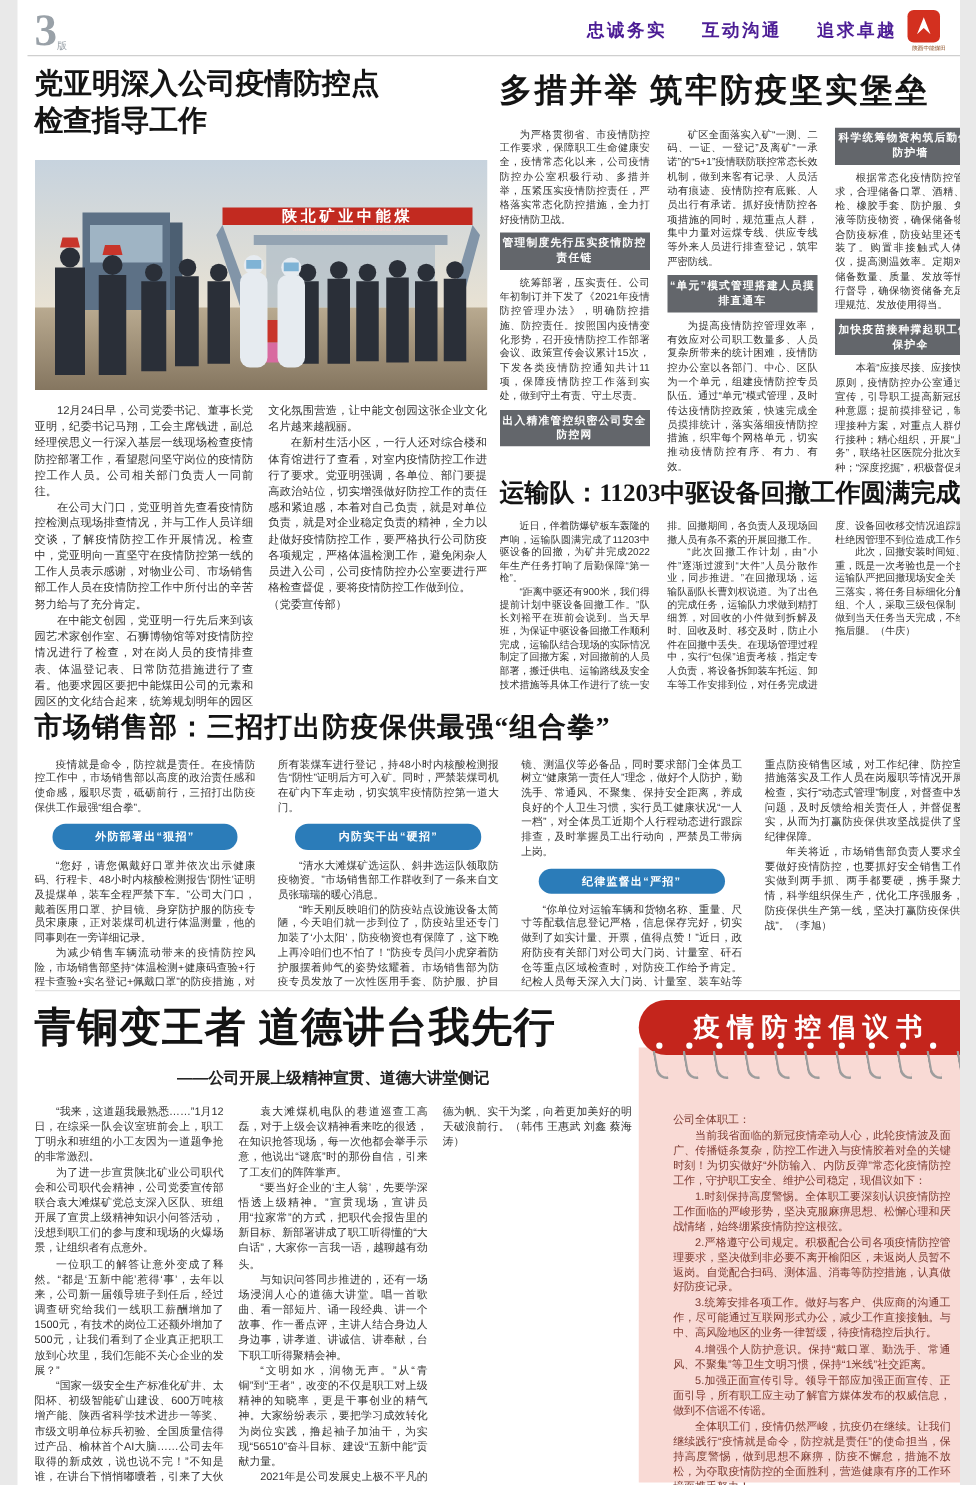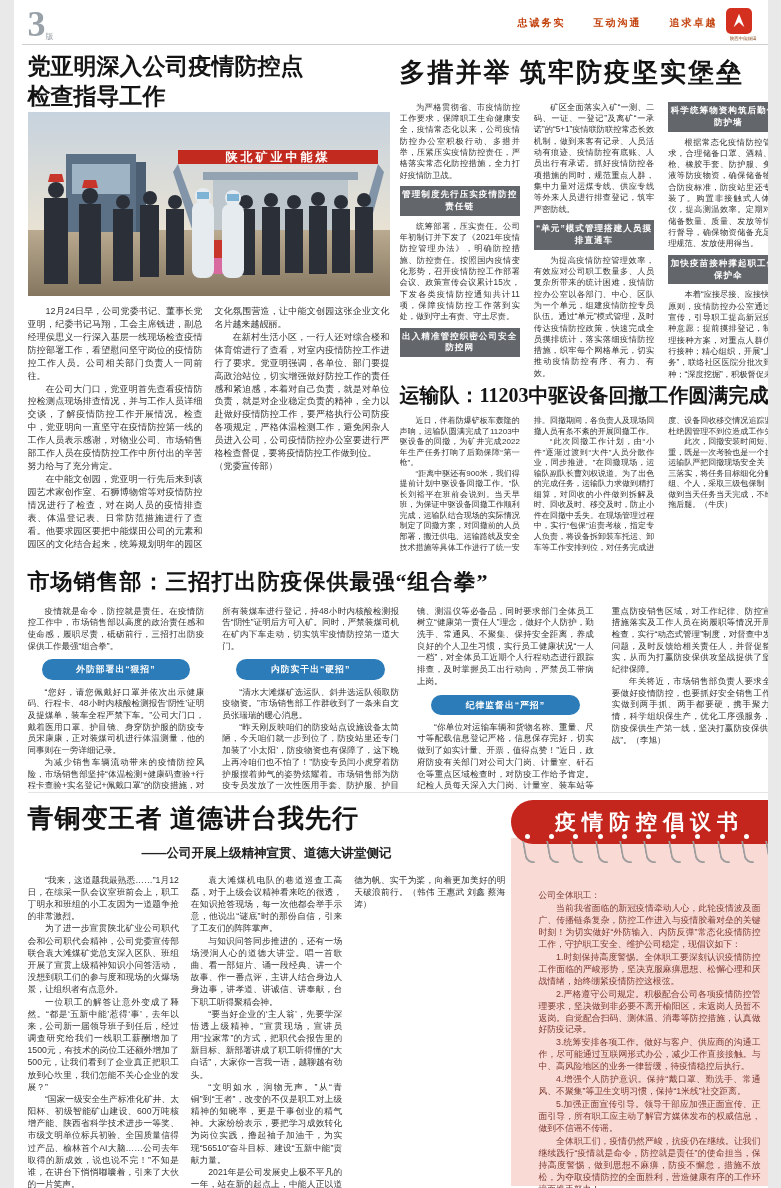--- a/index.html
+++ b/index.html
@@ -3,21 +3,21 @@
 <meta charset="utf-8">
 <style>
   html,body{margin:0;padding:0;}
   body{background:#e9e9e9;font-family:"Liberation Sans",sans-serif;}
   .page{position:relative;width:754px;height:1188px;background:#ffffff;overflow:hidden;margin:0 auto;color:#2b2b2b;}
   .abs{position:absolute;}
   .rule{position:absolute;height:1px;background:#d7d7d7;}
   
   .pgnum{font-size:36px;font-weight:900;color:#99a1a8;line-height:1;font-family:"Liberation Serif",serif;}
   .pglabel{font-size:8px;color:#99a1a8;vertical-align:bottom;}
-  .slogan{display:flex;gap:28px;font-size:10px;font-weight:900;color:#c2410c;letter-spacing:2px;}
+  .slogan{display:flex;gap:28px;font-size:14px;font-weight:900;color:#4c1d95;letter-spacing:2px;}
   .logo-box{width:26px;height:26px;background:#d3301f;border-radius:5px;display:flex;align-items:center;justify-content:center;}
   .logo-cap{display:block;font-size:6px;color:#8a4a1e;text-align:center;transform:scale(.75);white-space:nowrap;}
   
   .headline{font-family:"Liberation Serif",serif;font-weight:900;color:#141414;line-height:1.3;}
   
   .flow{column-fill:auto;text-align:justify;overflow:hidden;color:#333;}
   .flow p{margin:0;text-indent:2em;}
   .byline{text-align:left;text-indent:0 !important;padding-right:6px;}
   .subbar{display:block;background:#63666b;color:#fff;font-size:8.6px;font-weight:bold;text-align:center;padding:3px 0;margin:5px 0;letter-spacing:1px;break-inside:avoid;}
   .pill{display:block;width:84%;margin:7px auto;background:#2b7cb9;color:#fff;border-radius:11px;font-size:8.8px;font-weight:bold;text-align:center;padding:4px 0;letter-spacing:1px;break-inside:avoid;}
@@ -54,21 +54,21 @@
     </div>
     <span class="logo-cap">陕西中能煤田</span>
   </div>
   <div class="rule" style="left:8px;top:44px;width:765px;background:#cfcfcf;"></div>
 
   <div class="abs" style="left:14px;top:52px;width:362px;">
     <div class="headline" style="font-size:23px;">
       <div>党亚明深入公司疫情防控点</div>
       <div>检查指导工作</div>
     </div>
-    <div style="margin-top:0;">
+    <div style="margin-top:16px;">
       <svg width="362" height="184" viewBox="0 0 362 184">
         <defs>
           <linearGradient id="sky" x1="0" y1="0" x2="0" y2="1">
             <stop offset="0" stop-color="#c7d3de"></stop>
               <stop offset="1" stop-color="#e9e2d3"></stop>
           </linearGradient>
           <linearGradient id="gnd" x1="0" y1="0" x2="0" y2="1">
             <stop offset="0" stop-color="#b9aa90"></stop>
               <stop offset="1" stop-color="#857660"></stop>
           </linearGradient>
@@ -177,30 +177,30 @@
       <p>“清水大滩煤矿选运队、斜井选运队领取防疫物资。”市场销售部工作群收到了一条来自文员张瑞瑞的暖心消息。</p>
       <p>“昨天刚反映咱们的防疫站点设施设备太简陋，今天咱们就一步到位了，防疫站里还专门加装了‘小太阳’，防疫物资也有保障了，这下晚上再冷咱们也不怕了！”防疫专员闫小虎穿着防护服摆着帅气的姿势炫耀着。市场销售部为防疫专员发放了一次性医用手套、防护服、护目镜、测温仪等必备品，同时要求部门全体员工树立“健康第一责任人”理念，做好个人防护，勤洗手、常通风、不聚集、保持安全距离，养成良好的个人卫生习惯，实行员工健康状况“一人一档”，对全体员工近期个人行程动态进行跟踪排查，及时掌握员工出行动向，严禁员工带病上岗。</p>
       <span class="pill">纪律监督出“严招”</span>
       <p>“你单位对运输车辆和货物名称、重量、尺寸等配载信息登记严格，信息保存完好，切实做到了如实计量、开票，值得点赞！”近日，政府防疫有关部门对公司大门岗、计量室、矸石仓等重点区域检查时，对防疫工作给予肯定。纪检人员每天深入大门岗、计量室、装车站等重点防疫销售区域，对工作纪律、防控宣传、措施落实及工作人员在岗履职等情况开展监督检查，实行“动态式管理”制度，对督查中发现的问题，及时反馈给相关责任人，并督促整改落实，从而为打赢防疫保供攻坚战提供了坚强的纪律保障。</p>
       <p>年关将近，市场销售部负责人要求全员既要做好疫情防控，也要抓好安全销售工作，切实做到两手抓、两手都要硬，携手聚力防疫情，科学组织保生产，优化工序强服务，冲在防疫保供生产第一线，坚决打赢防疫保供“接力战”。（李旭）</p>
     </div>
   </div>
   <div class="rule" style="left:14px;top:792px;width:761px;background:#e4e4e4;"></div>
 
   <div class="abs" style="left:14px;top:802px;width:478px;">
-    <div class="headline" style="font-size:26px;letter-spacing:1px;">青铜变王者  道德讲台我先行</div>
+    <div class="headline" style="font-size:33px;letter-spacing:1px;">青铜变王者  道德讲台我先行</div>
     <div style="text-align:center;font-size:12.5px;font-weight:bold;color:#222;margin-top:9px;">——公司开展上级精神宣贯、道德大讲堂侧记</div>
     <div class="flow" style="margin-top:12px;height:318px;column-count:3;column-gap:12px;font-size:8.7px;line-height:1.4;">
       <p>“我来，这道题我最熟悉……”1月12日，在综采一队会议室班前会上，职工丁明永和班组的小工友因为一道题争抢的非常激烈。</p>
       <p>为了进一步宣贯陕北矿业公司职代会和公司职代会精神，公司党委宣传部联合袁大滩煤矿党总支深入区队、班组开展了宣贯上级精神知识小问答活动，没想到职工们的参与度和现场的火爆场景，让组织者有点意外。</p>
       <p>一位职工的解答让意外变成了释然。“都是‘五新中能’惹得‘事’，去年以来，公司新一届领导班子到任后，经过调查研究给我们一线职工薪酬增加了1500元，有技术的岗位工还额外增加了500元，让我们看到了企业真正把职工放到心坎里，我们怎能不关心企业的发展？”</p>
       <p>“国家一级安全生产标准化矿井、太阳杯、初级智能矿山建设、600万吨核增产能、陕西省科学技术进步一等奖、市级文明单位标兵初验、全国质量信得过产品、榆林首个AI大脑……公司去年取得的新成效，说也说不完！”不知是谁，在讲台下悄悄嘟囔着，引来了大伙的一片笑声。</p>
       <p>袁大滩煤机电队的巷道巡查工高磊，对于上级会议精神看来吃的很透，在知识抢答现场，每一次他都会举手示意，他说出“谜底”时的那份自信，引来了工友们的阵阵掌声。</p>
+      <p>“要当好企业的‘主人翁’，先要学深悟透上级精神。”宣贯现场，宣讲员用“拉家常”的方式，把职代会报告里的新目标、新部署讲成了职工听得懂的“大白话”，大家你一言我一语，越聊越有劲头。</p>
       <p>与知识问答同步推进的，还有一场场浸润人心的道德大讲堂。唱一首歌曲、看一部短片、诵一段经典、讲一个故事、作一番点评，主讲人结合身边人身边事，讲孝道、讲诚信、讲奉献，台下职工听得聚精会神。</p>
-      <p>“要当好企业的‘主人翁’，先要学深悟透上级精神。”宣贯现场，宣讲员用“拉家常”的方式，把职代会报告里的新目标、新部署讲成了职工听得懂的“大白话”，大家你一言我一语，越聊越有劲头。</p>
       <p>“文明如水，润物无声。”从“青铜”到“王者”，改变的不仅是职工对上级精神的知晓率，更是干事创业的精气神。大家纷纷表示，要把学习成效转化为岗位实践，撸起袖子加油干，为实现“56510”奋斗目标、建设“五新中能”贡献力量。</p>
       <p>2021年是公司发展史上极不平凡的一年，站在新的起点上，中能人正以道德为帆、实干为桨，向着更加美好的明天破浪前行。（韩伟 王惠武 刘鑫 蔡海涛）</p>
     </div>
   </div>
 
   <div class="abs" style="left:497px;top:800px;width:278px;height:386px;">
     <div class="prop-header">疫情防控倡议书</div>
     <div class="rings">
       <span class="ring"></span>
         <span class="ring"></span>

